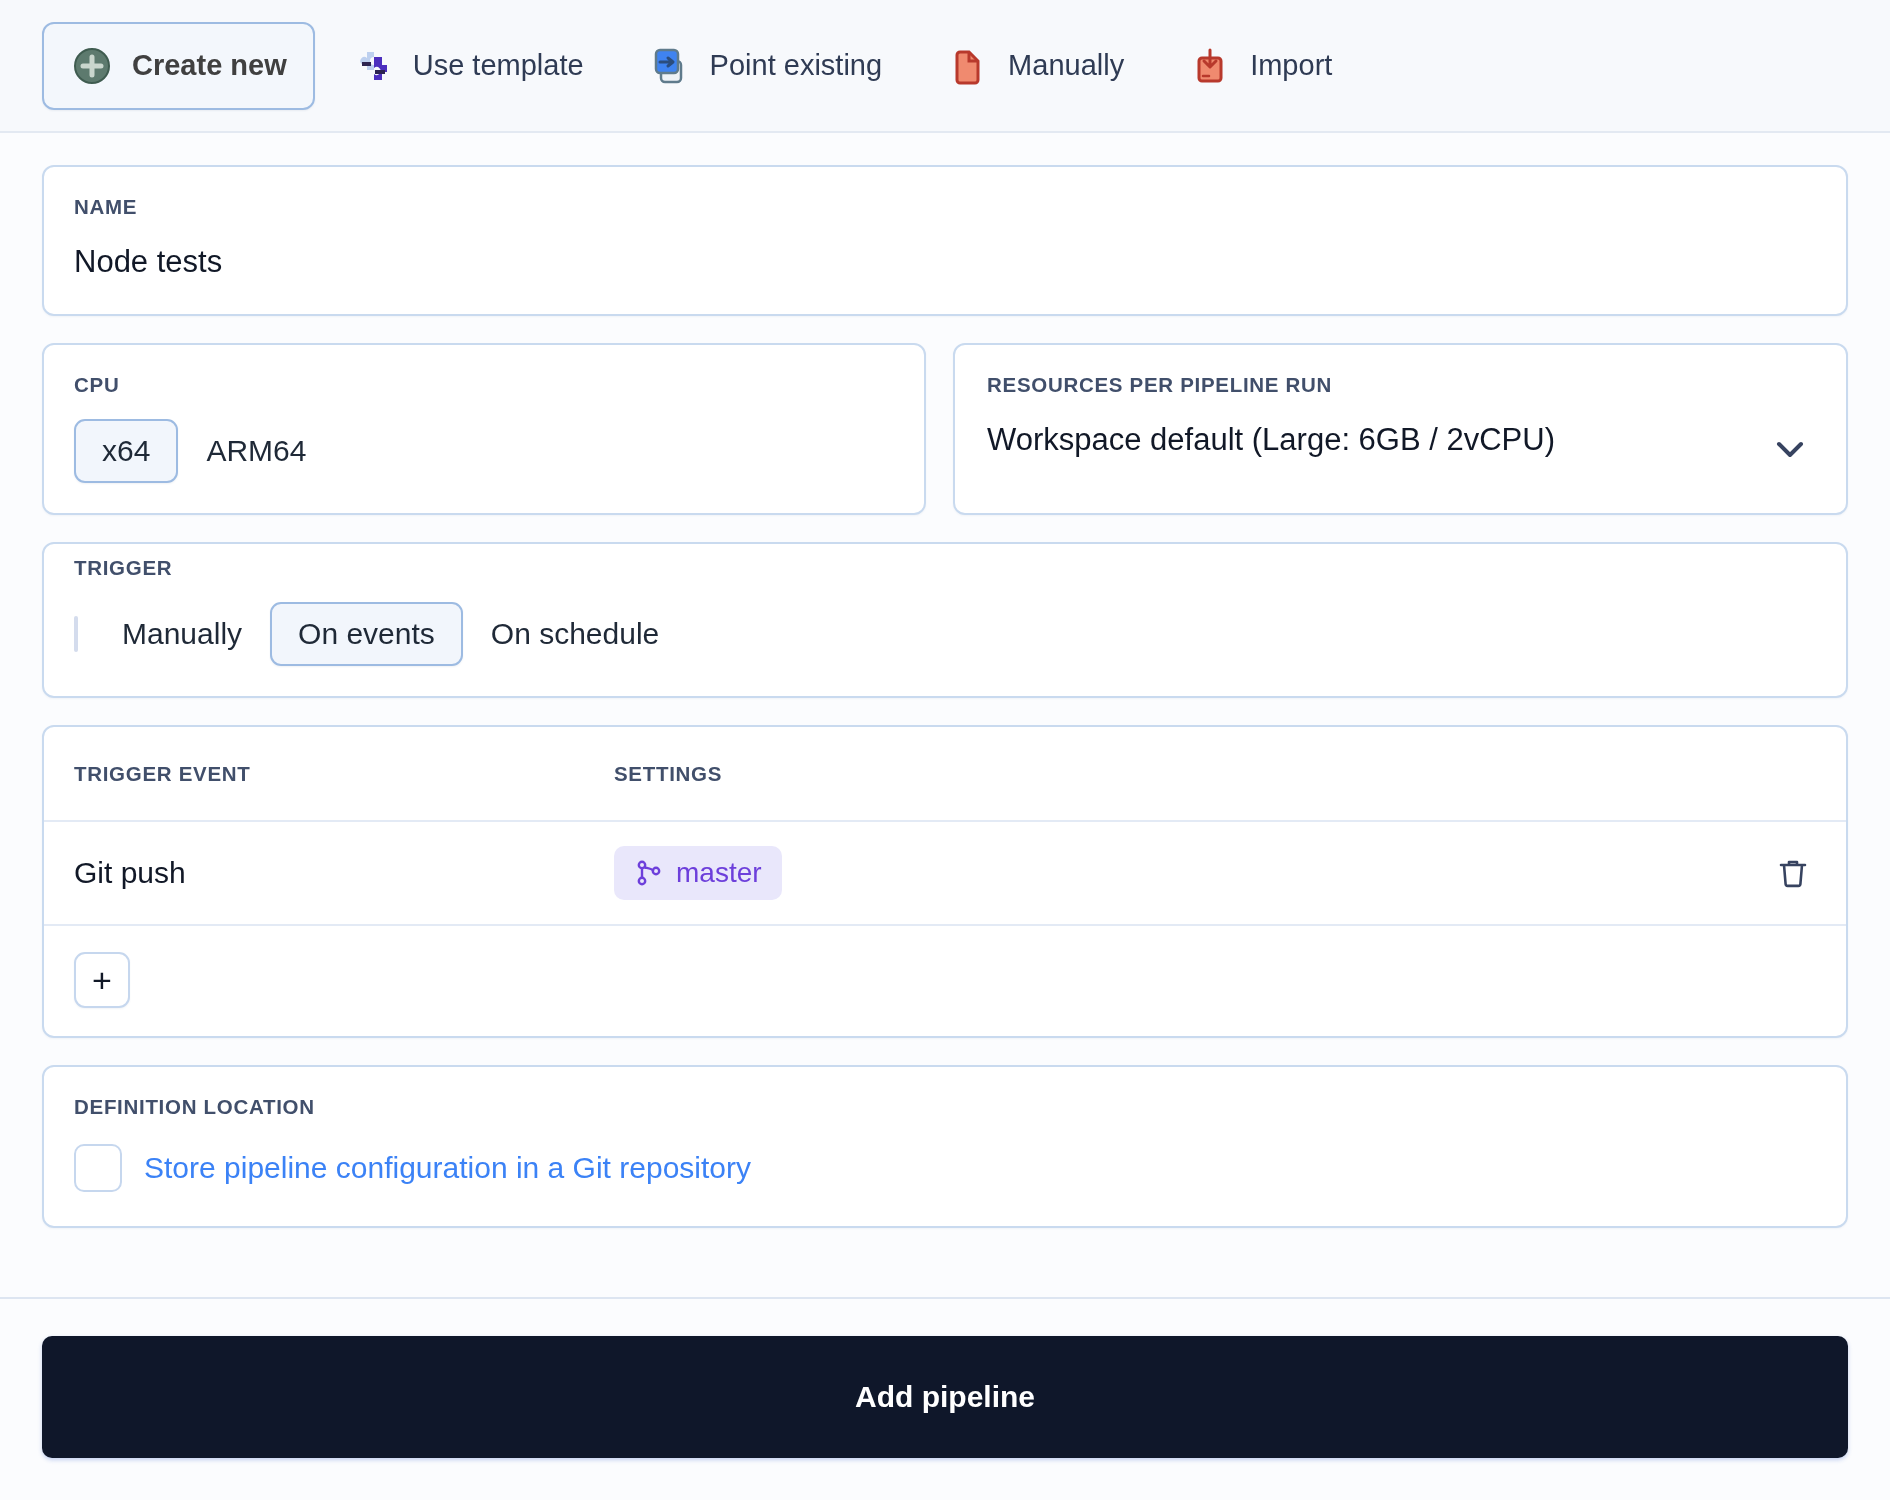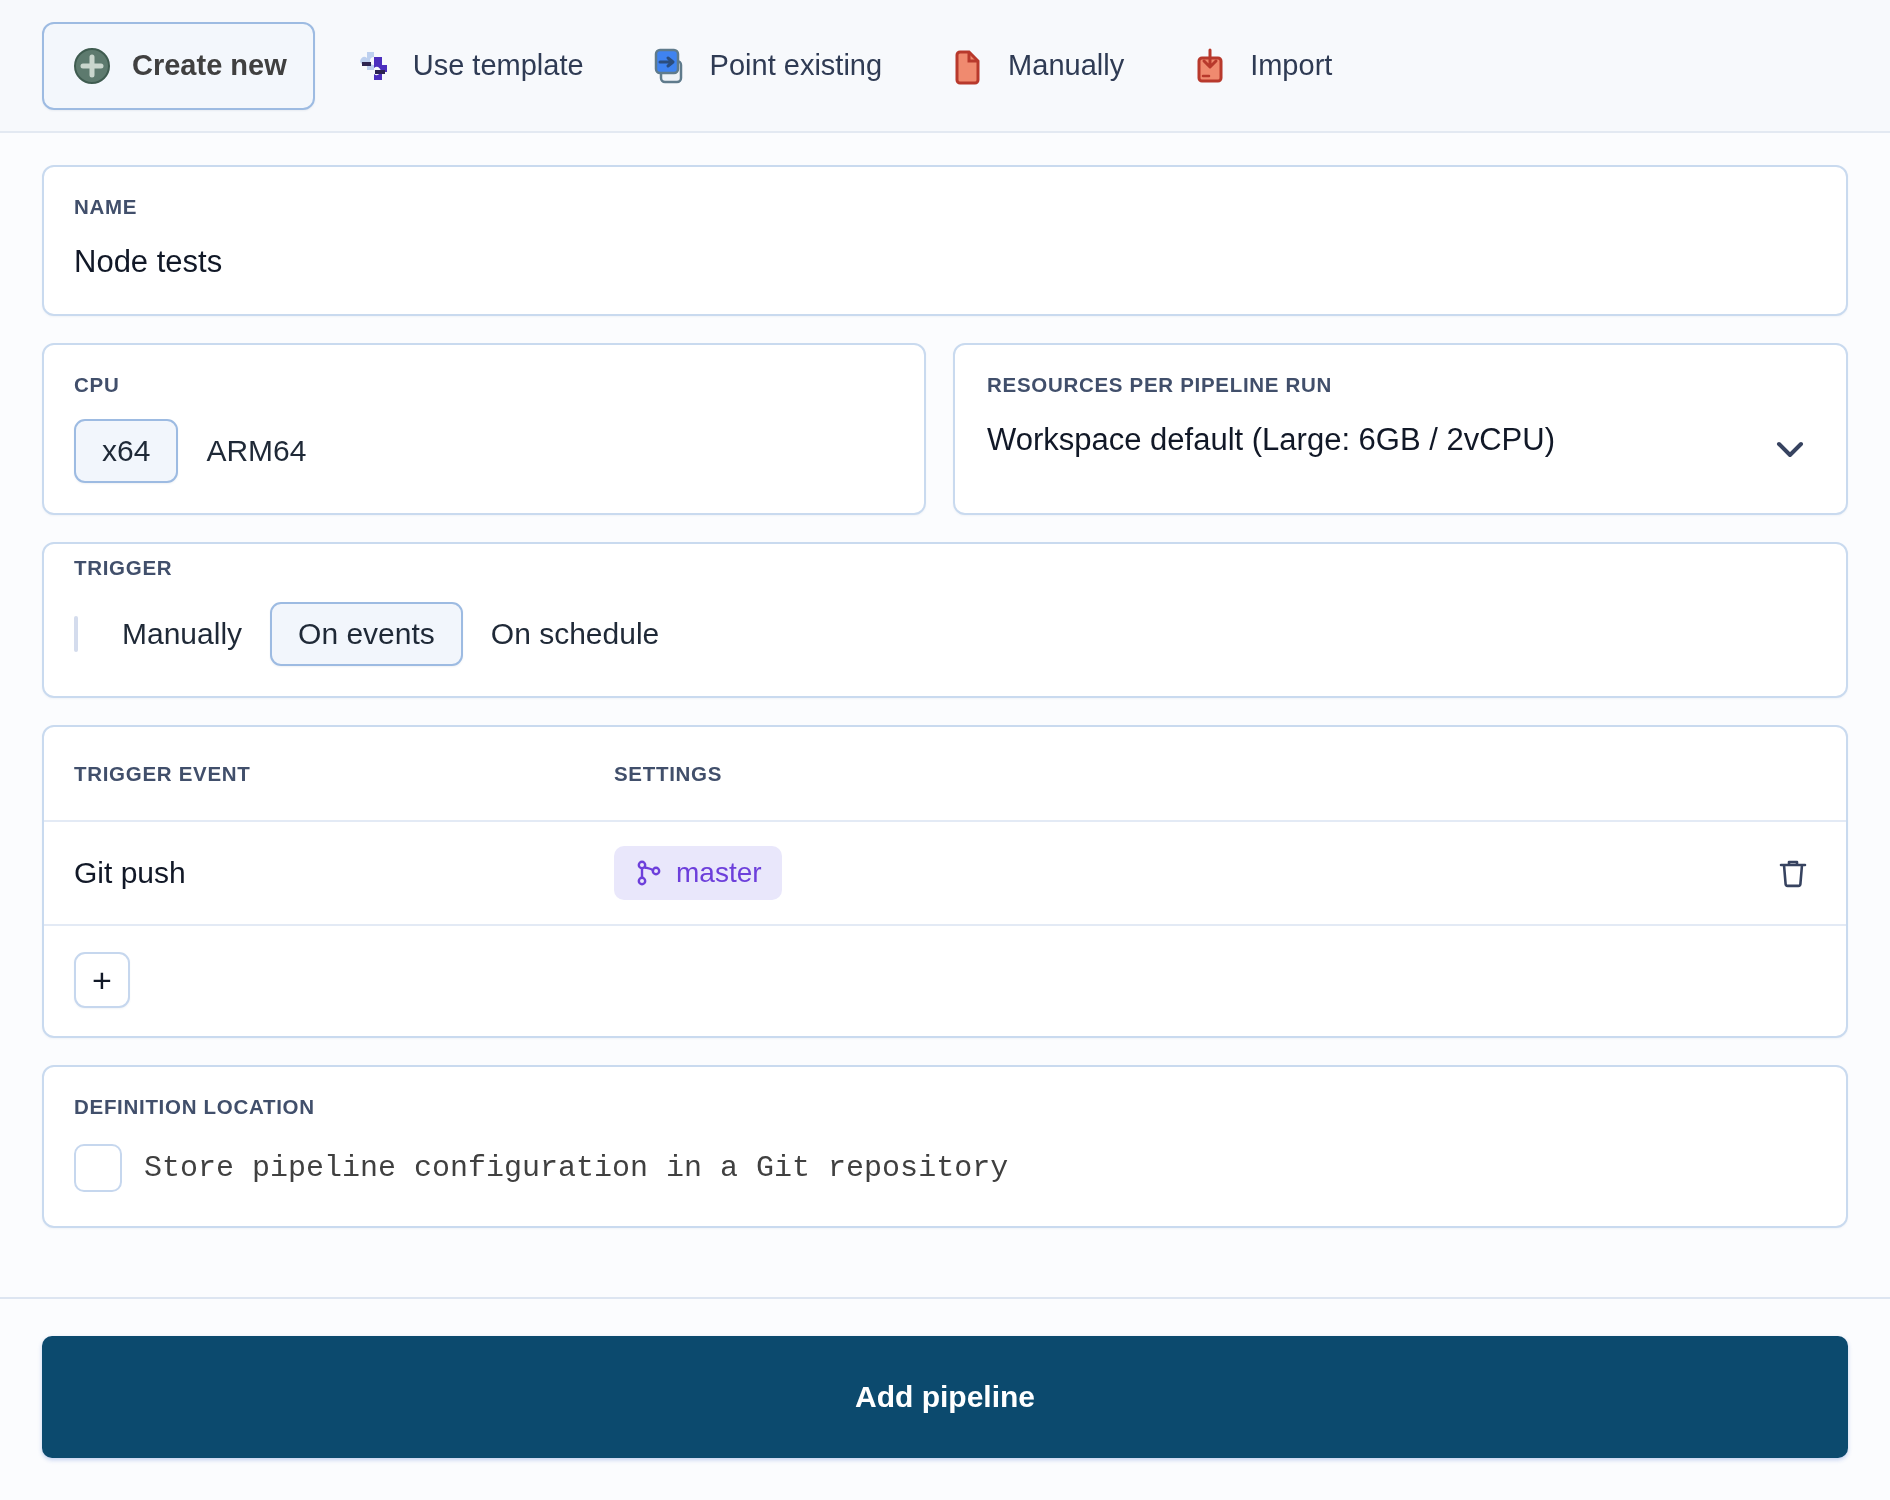--- a/index.html
+++ b/index.html
@@ -184,33 +184,33 @@
   .def-panel { padding: 28px 30px 34px 30px; }
   .check-row { margin-top: 25px; display: flex; align-items: center; gap: 22px; }
   .checkbox {
     width: 48px; height: 48px;
     border: 2px solid #c6d7ee;
     border-radius: 10px;
     background: #ffffff;
     cursor: pointer;
     flex: 0 0 48px;
   }
-  .check-label { font-size: 30px; color: #404040; font-family: Liberation Mono, monospace; }
+  .check-label { font-size: 30px; color: #3b82f6; }
 
   
   .footer {
     border-top: 2px solid #dde5f1;
     height: 203px;
     padding: 37px 42px 0 42px;
     background: #fbfcfe;
   }
   .primary-btn {
     width: 100%;
     height: 122px;
-    background: #0c4a6e;
+    background: #0f172a;
     color: #ffffff;
     font-size: 30px;
     font-weight: bold;
     border: none;
     border-radius: 10px;
     cursor: pointer;
     box-shadow: 0 2px 4px rgba(30,80,200,.25);
   }
 </style>
 </head>

